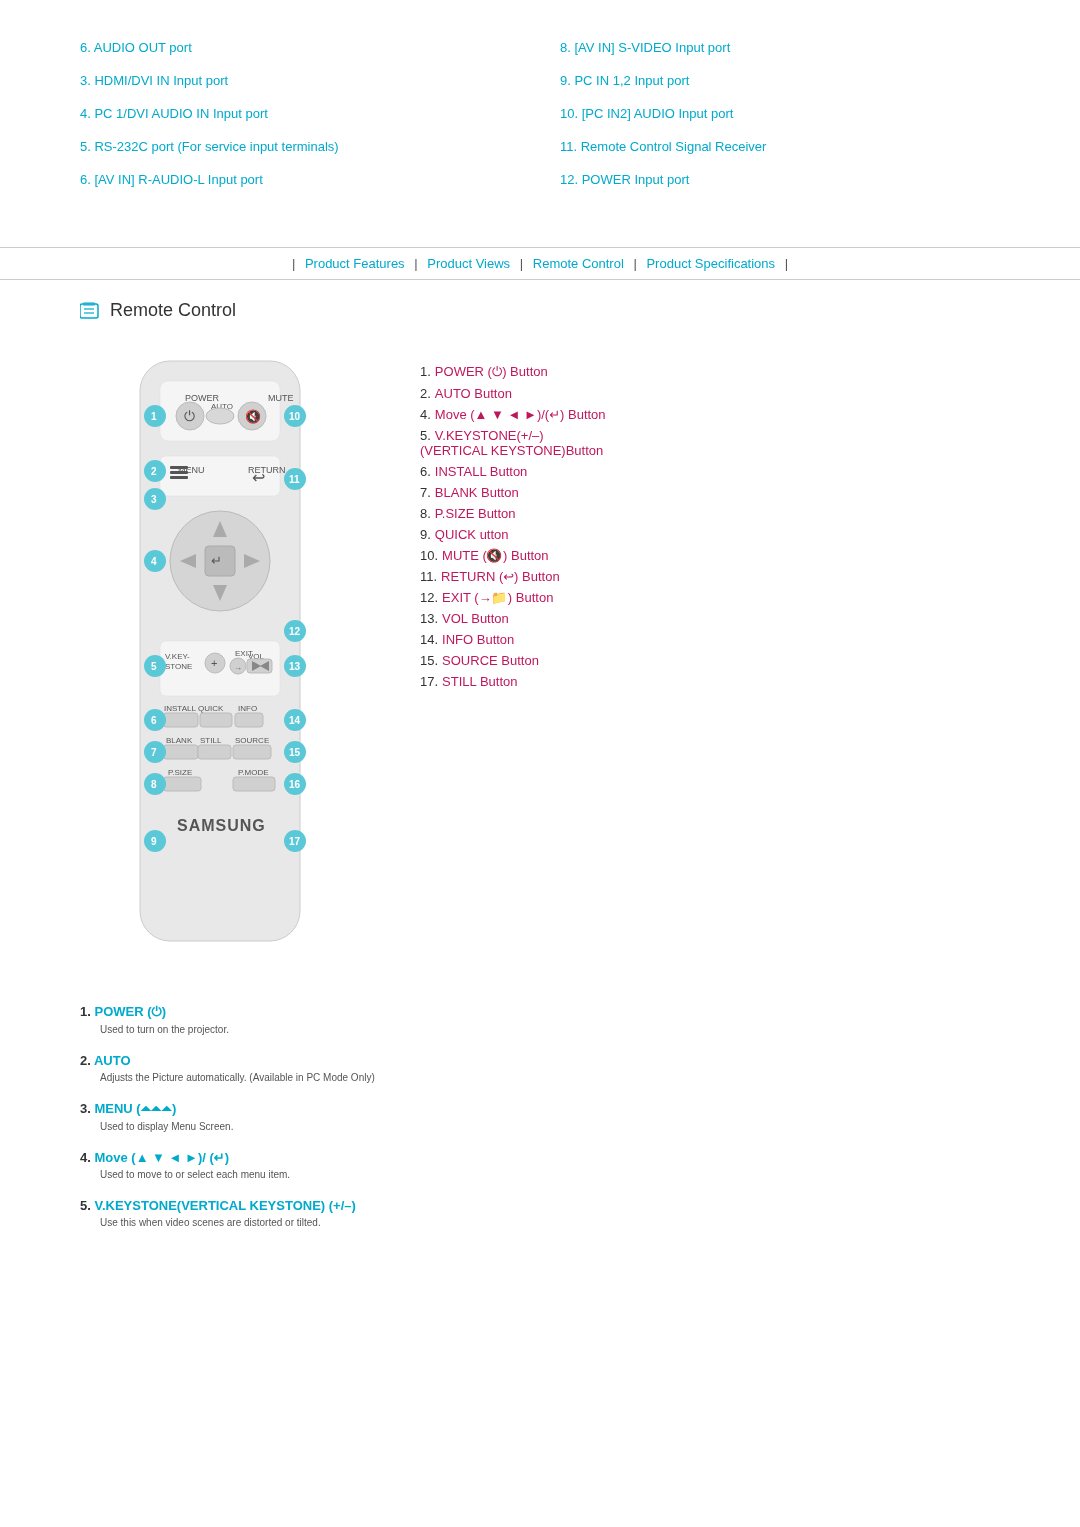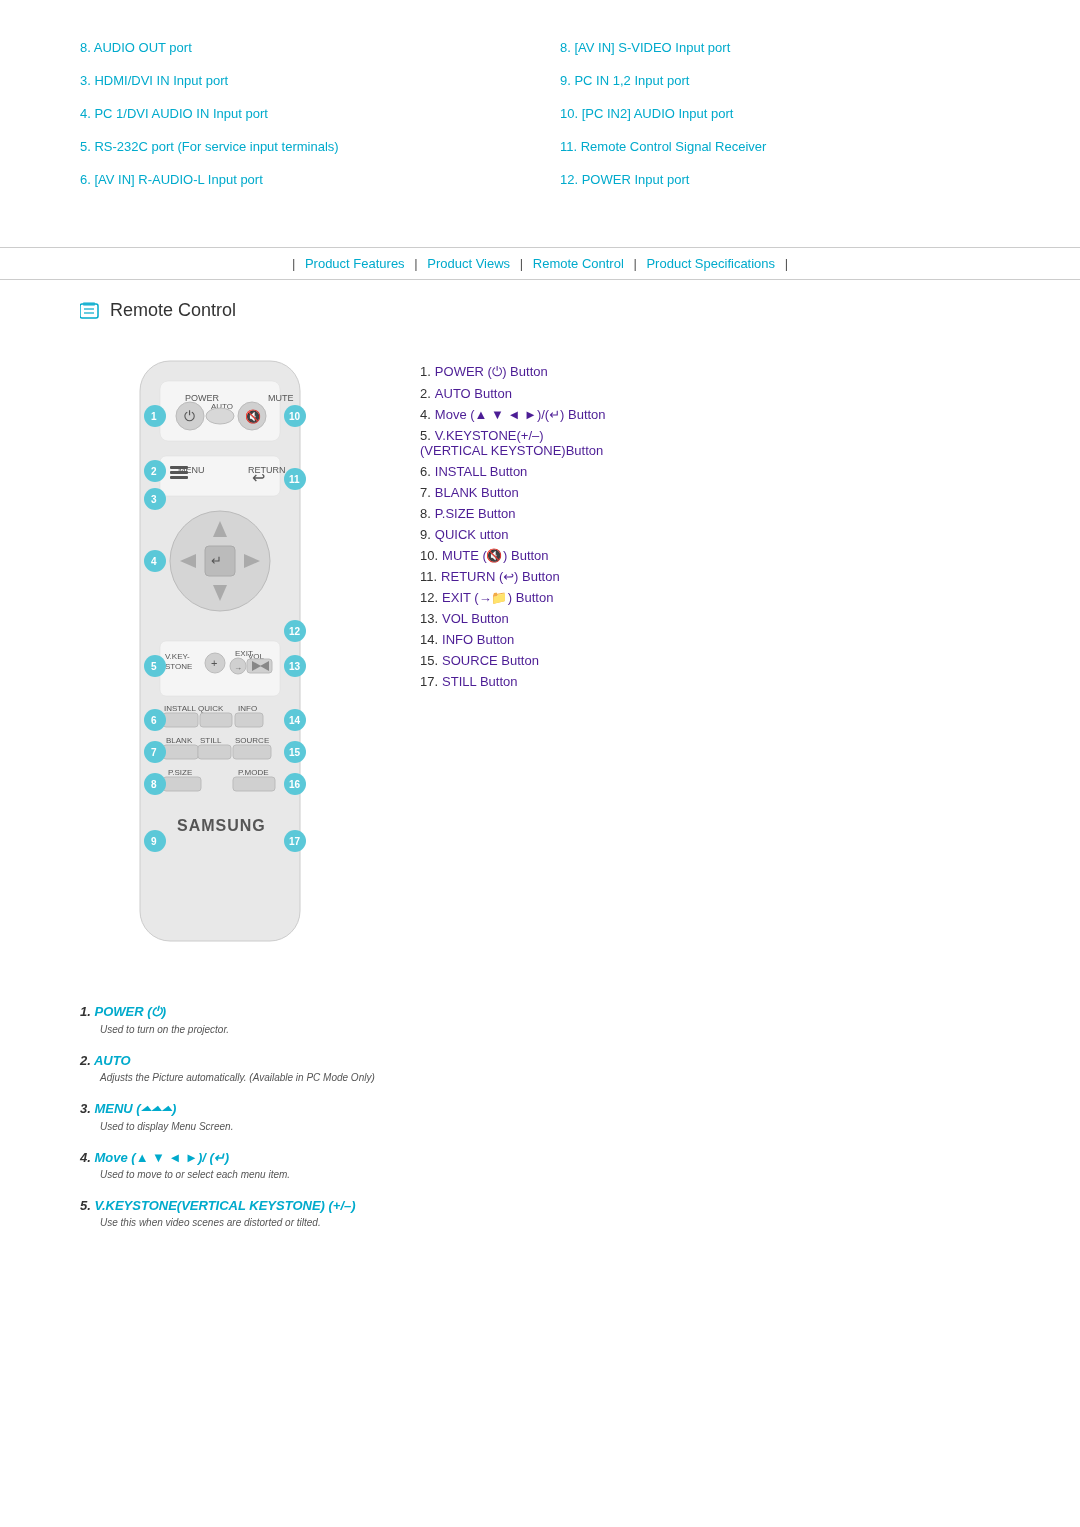--- a/index.html
+++ b/index.html
@@ -91,26 +91,25 @@
       font-size: 13px;
       color: #333;
     }
 
     .button-list li span.num {
       color: #333;
       margin-right: 4px;
     }
 
     .btn-label {
-      color: #4c1d95;
+      color: #be185d;
     }
 
     .description-section {
       padding: 10px 76px 20px 80px;
-      font-style: italic;
     }
 
     .desc-item {
       margin-bottom: 18px;
     }
 
     .desc-title {
       font-size: 13px;
       color: #333;
       font-weight: bold;
@@ -125,21 +124,21 @@
       font-size: 10px;
       color: #555;
       padding-left: 20px;
     }
   </style>
 </head>
 <body>
 
 <div class="top-section">
   <div class="port-list" id="port-grid">
-  <div class="port-item">8. AUDIO OUT port</div>
+  <div class="port-item">6. AUDIO OUT port</div>
       <div class="port-item">8. [AV IN] S-VIDEO Input port</div>
       <div class="port-item">3. HDMI/DVI IN Input port</div>
       <div class="port-item">9. PC IN 1,2 Input port</div>
       <div class="port-item">4. PC 1/DVI AUDIO IN Input port</div>
       <div class="port-item">10. [PC IN2] AUDIO Input port</div>
       <div class="port-item">5. RS-232C port (For service input terminals)</div>
       <div class="port-item">11. Remote Control Signal Receiver</div>
       <div class="port-item">6. [AV IN] R-AUDIO-L Input port</div>
       <div class="port-item">12. POWER Input port</div>
     </div>

